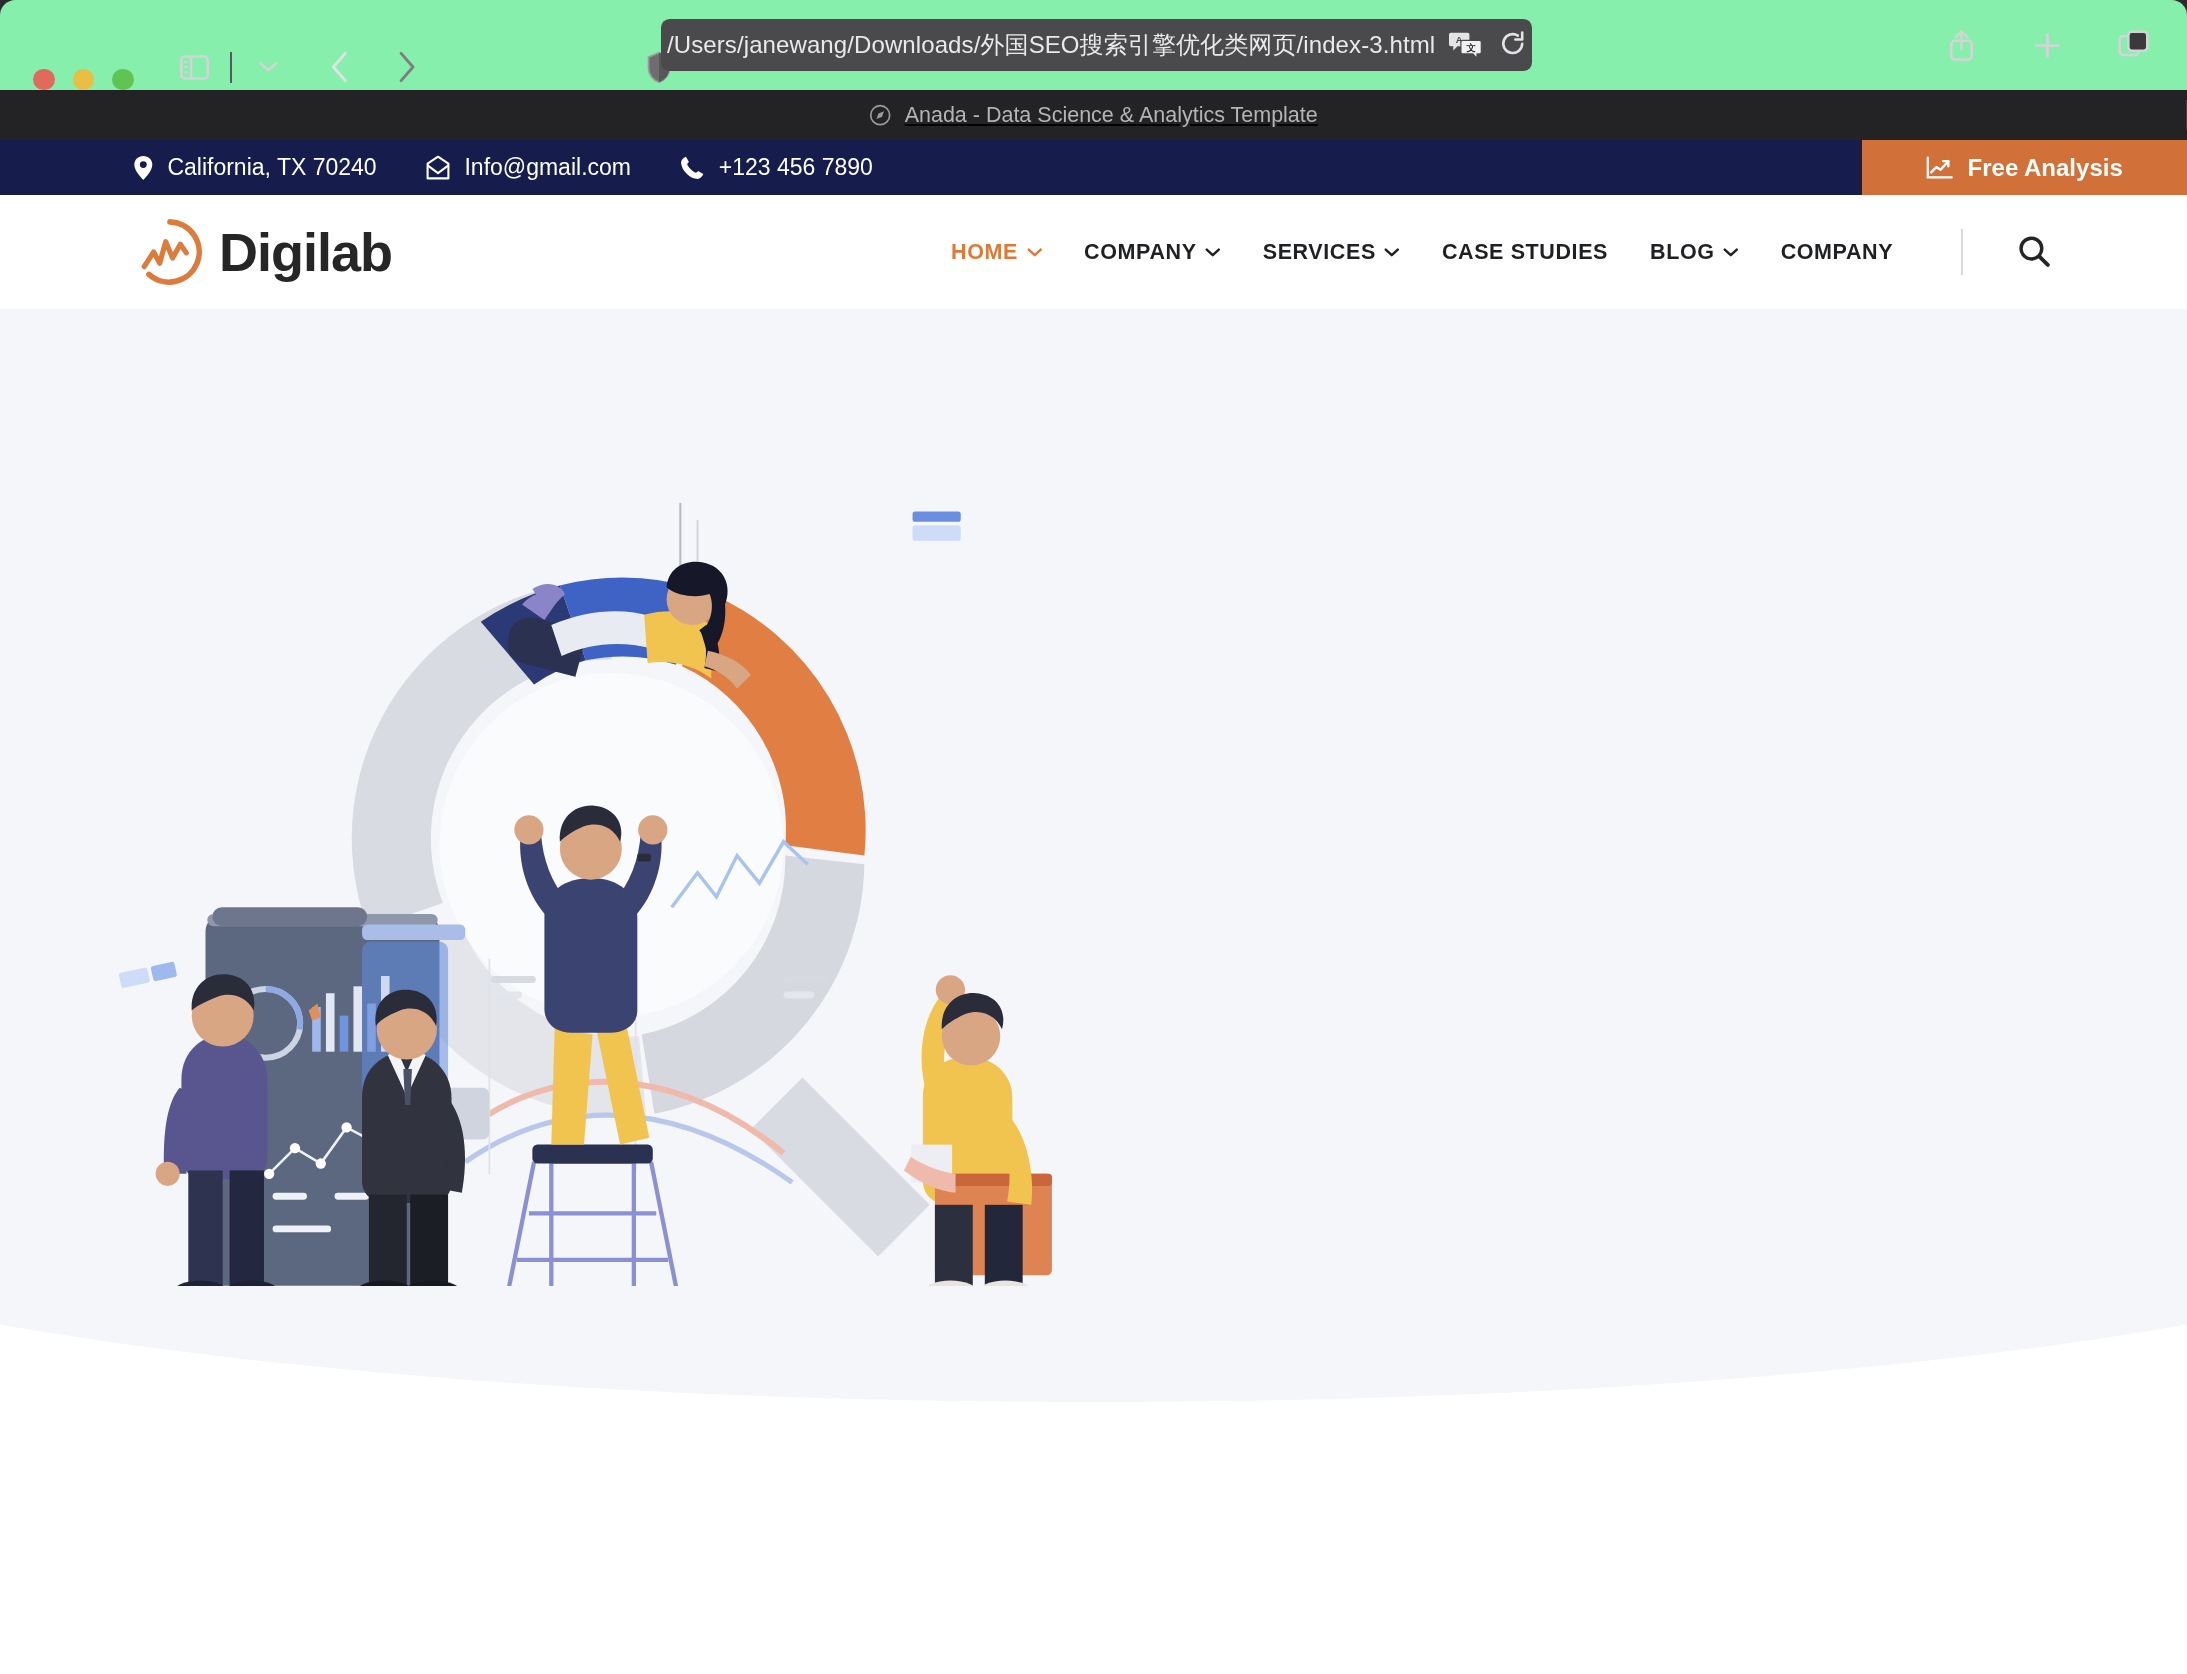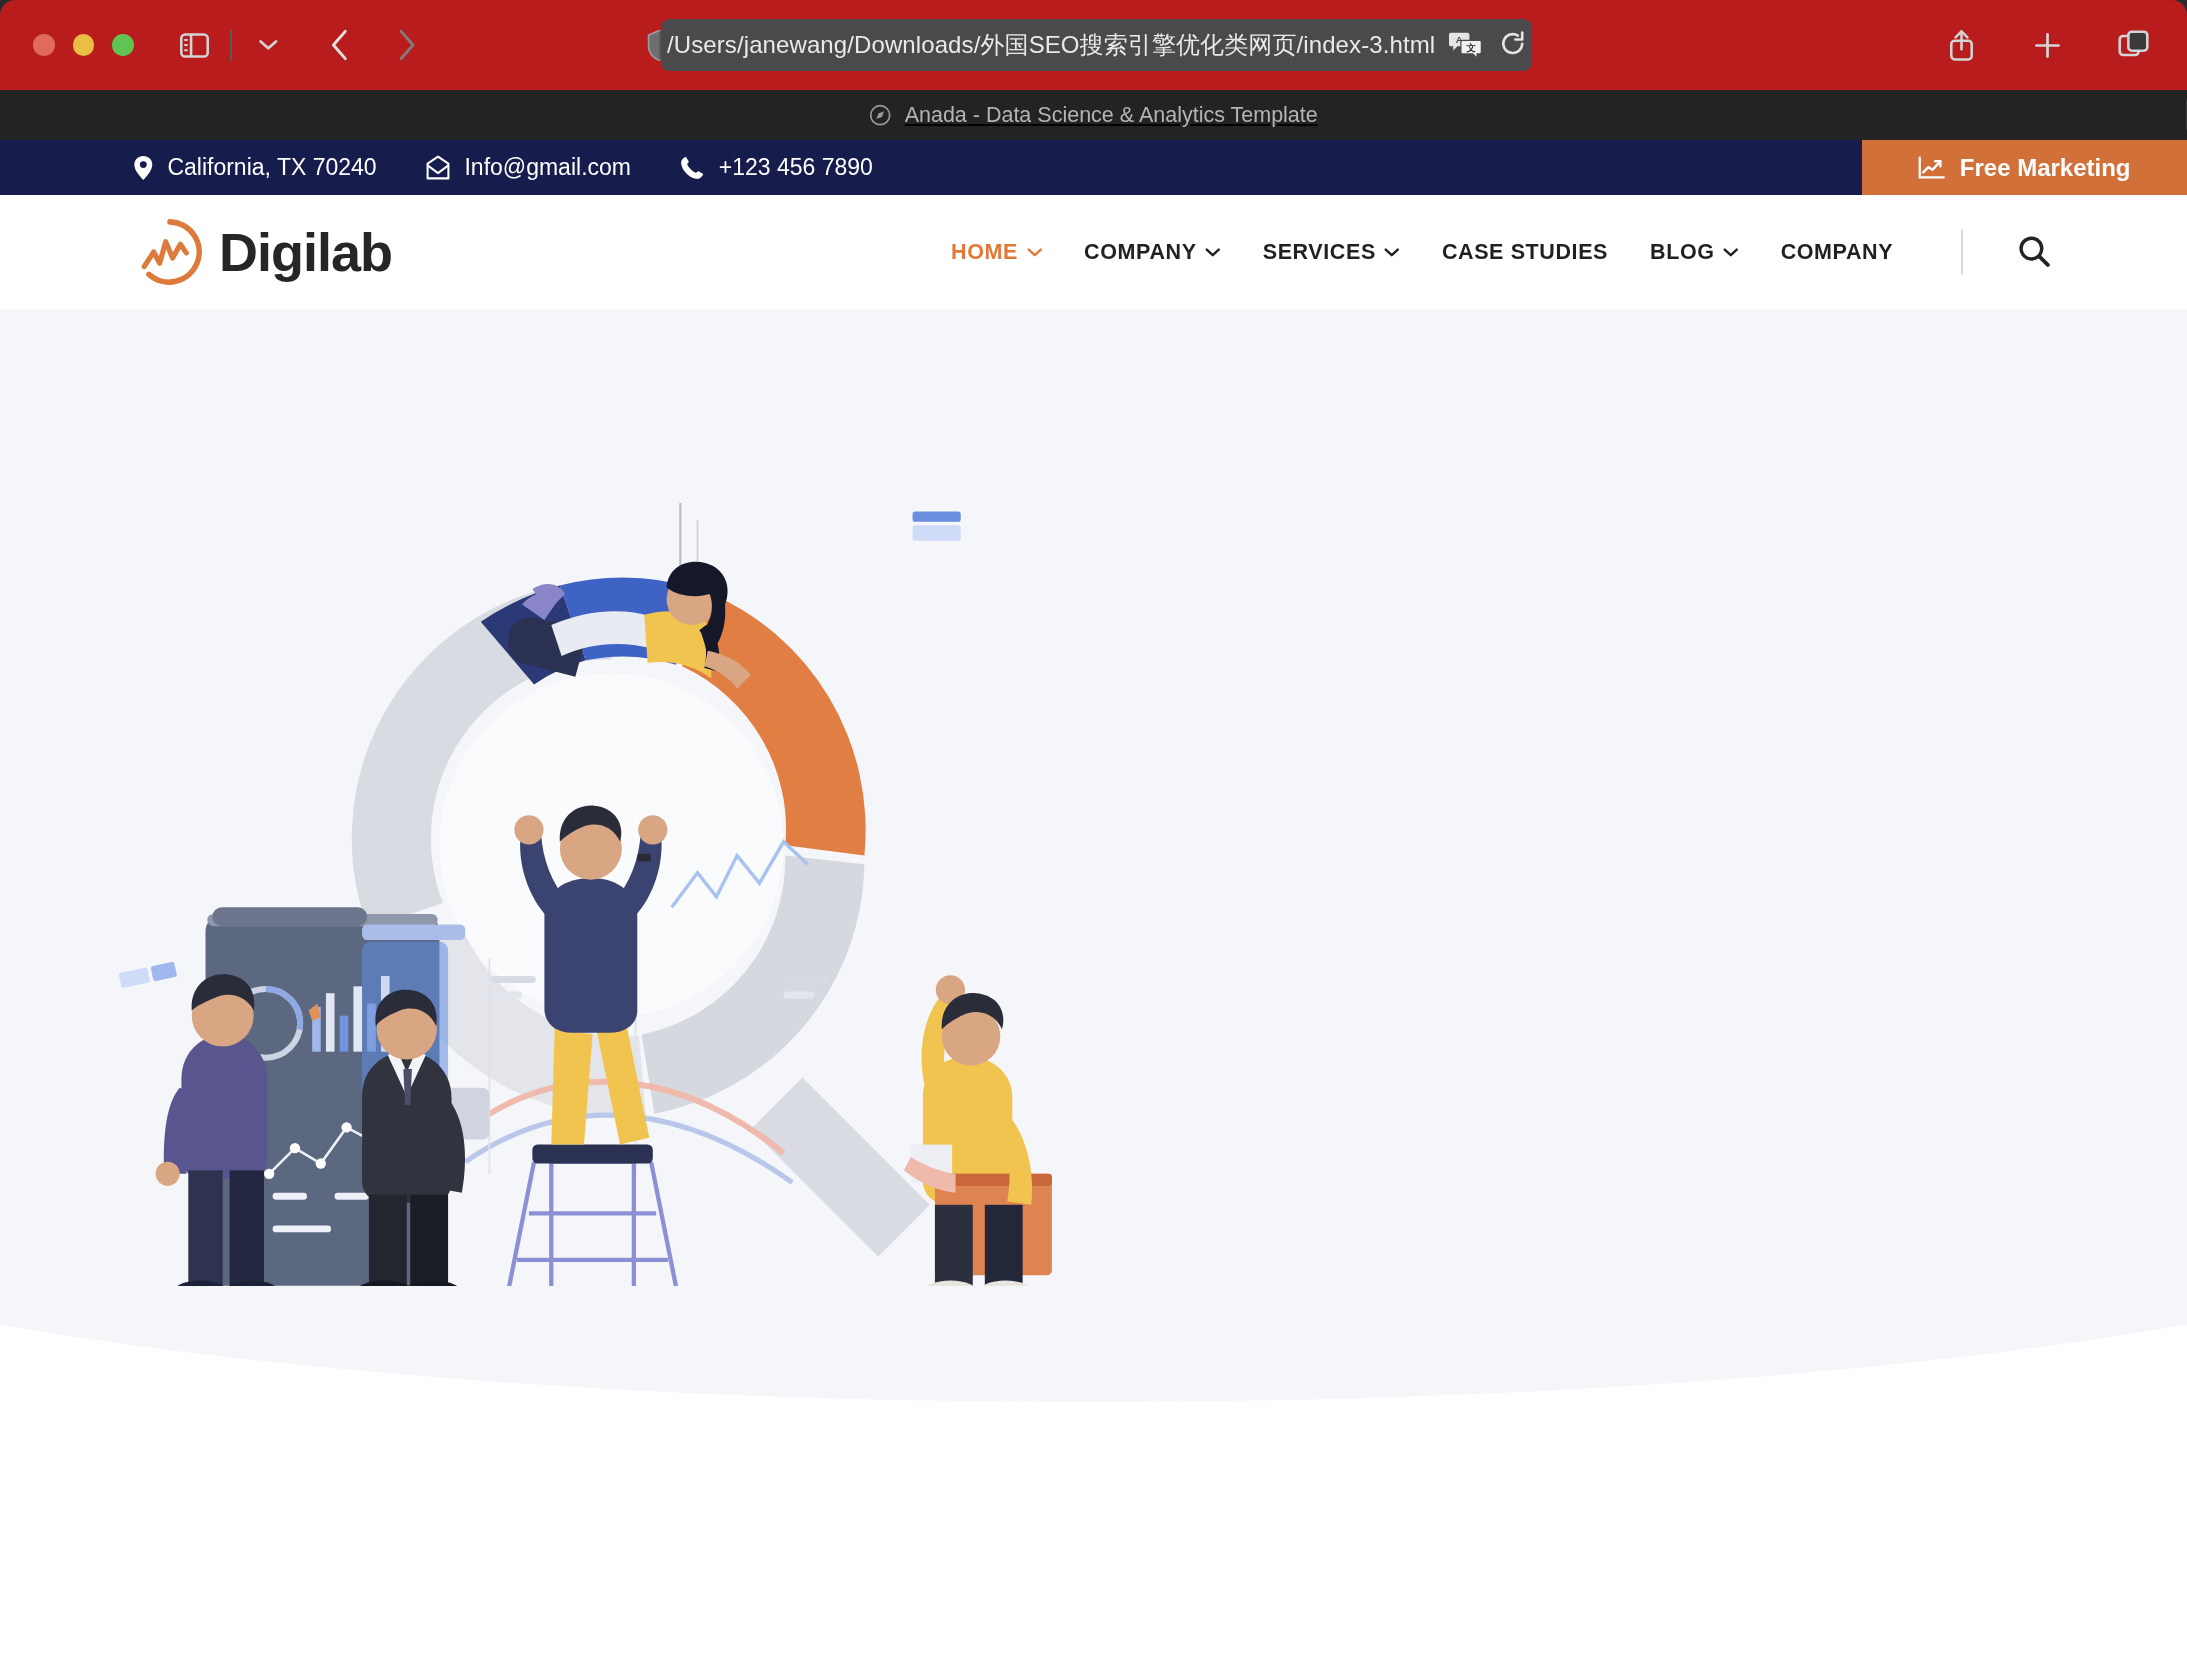--- a/index.html
+++ b/index.html
@@ -13,22 +13,22 @@
   
   .browser {
     position: absolute; inset: 0;
     background: #3a3a3c;
     border-radius: 15.5px 15.5px 0 0;
     overflow: hidden;
   }
   .toolbar {
     position: relative;
     height: 90px;
-    background: #b91c1c;
-    display: flex; align-items: center;
+    background: #86efac;
+    display: flex; align-items: flex-end;
   }
   .traffic { display: flex; gap: 18px; margin-left: 33px; }
   .light { width: 21.5px; height: 21.5px; border-radius: 50%; }
   .light.red { background: #e06b5c; }
   .light.yellow { background: #e8bf43; }
   .light.green { background: #60c453; }
 
   .tb-group { display: flex; align-items: center; margin-left: 38px; gap: 5.2px; }
   .icon-btn {
     display: flex; align-items: center; justify-content: center;
@@ -285,21 +285,21 @@
             </svg>
           <span class="ti-text">+123 456 7890</span>
         </div>
       </div>
       <div class="free-btn">
         <svg width="27.5" height="24" viewBox="0 0 32 28">
             <polyline points="2,2 2,25 30,25" fill="none" stroke="#ffffff" stroke-width="2.6" stroke-linecap="round"></polyline>
             <polyline points="6,19 12,13 17,16 26,6" fill="none" stroke="#ffffff" stroke-width="2.8" stroke-linecap="round" stroke-linejoin="round"></polyline>
             <polyline points="20,6 26,6 26,12" fill="none" stroke="#ffffff" stroke-width="2.8" stroke-linecap="round" stroke-linejoin="round"></polyline>
           </svg>
-        <span class="label">Free Marketing</span>
+        <span class="label">Free Analysis</span>
       </div>
     </div>
 
     <div class="header">
       <div class="logo">
         <svg width="74" height="74" viewBox="0 0 86 86">
           <path d="M43 8 A35 35 0 1 1 18.5 69" fill="none" stroke="#dd7b3d" stroke-width="6.5" stroke-linecap="round"></path>
           <polyline points="13,60 24,43 31,56 38,31 46,50 55,34 62,44" fill="none" stroke="#dd7b3d" stroke-width="6" stroke-linecap="round" stroke-linejoin="round"></polyline>
         </svg>
         <span class="logo-text">Digilab</span>

